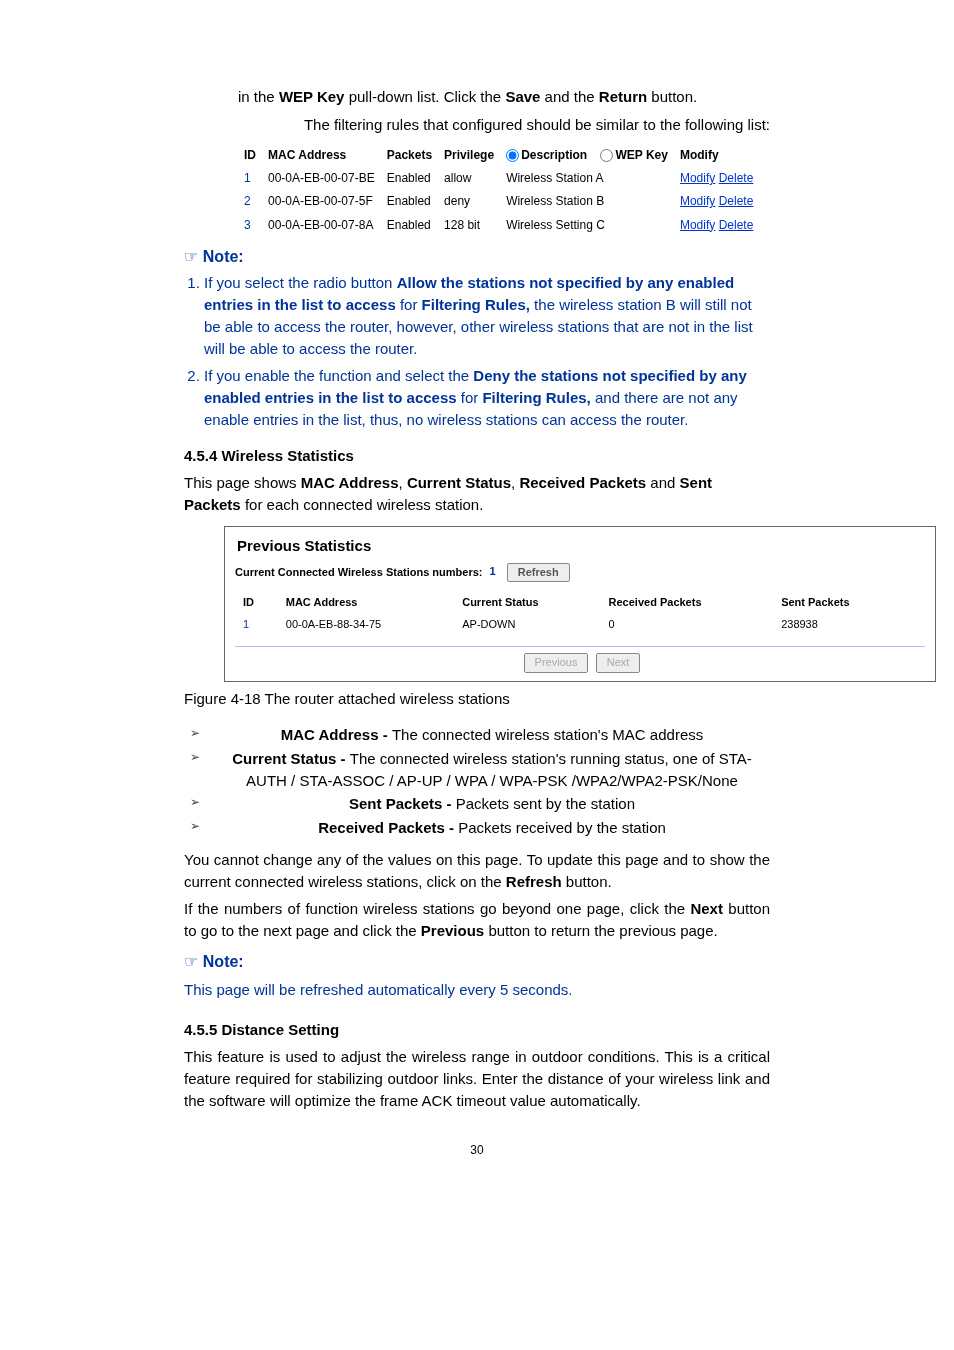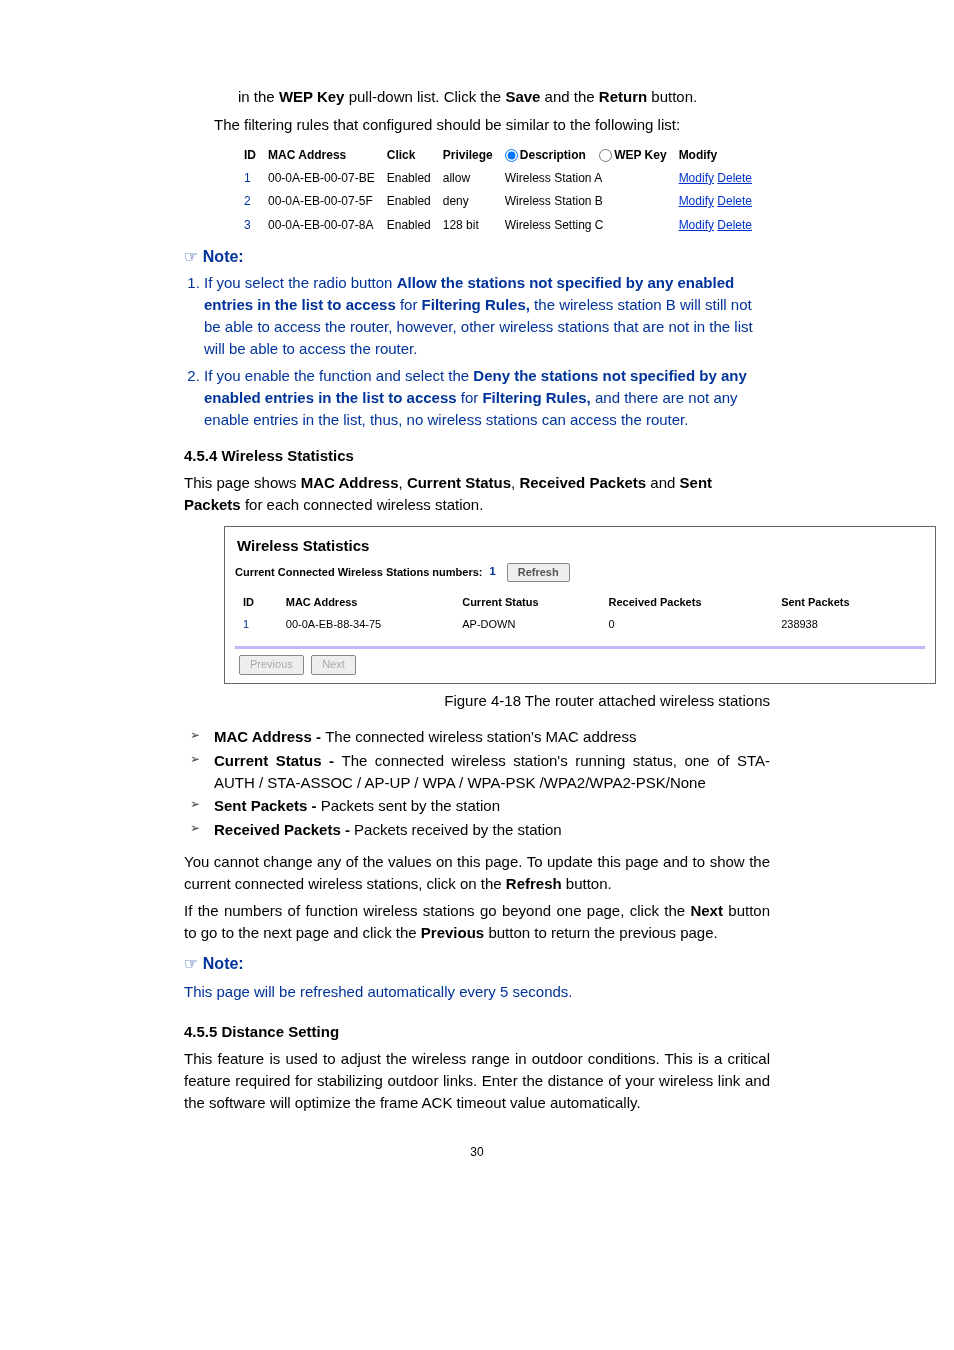--- a/index.html
+++ b/index.html
@@ -12,21 +12,21 @@
   }
   .page {
     width: 798px;
     margin: 0 auto;
     padding: 80px 106px 40px 106px;
     box-sizing: border-box;
     line-height: 1.45;
   }
   .para { margin: 6px 0; }
   .indent-step { margin-left: 54px; }
-  .indent-body { margin-left: 30px; }
+  .indent-body { margin-left: 30px; text-align: right; }
   .blue { color: #003399; }
   .bold { font-weight: bold; }
   .note-icon { font-size: 16px; color:#003399; margin: 8px 0 4px 0; }
   
   .filter-table {
     margin: 8px 0 8px 60px;
     font-size: 12px;
     border-collapse: collapse;
   }
   .filter-table th, .filter-table td {
@@ -56,25 +56,25 @@
     background:#eee;
     font-size:11px;
     padding:1px 10px;
     color:#555;
     vertical-align: middle;
     margin-left:4px;
   }
   .stats-table { width: 96%; border-collapse: collapse; margin-top:2px;}
   .stats-table th, .stats-table td { text-align:left; padding:3px 8px; font-size:11px; }
   .stats-table th { font-weight:bold; }
-  .btnrow { text-align:left; border-top:3px solid #c4b5fd; margin-top:10px; padding-top:6px; margin-right:10px;}
-  .fig-cap { text-align:right; margin: 6px 0 14px 0; }
+  .btnrow { text-align:center; border-top:1px solid #c4b5fd; margin-top:10px; padding-top:6px; margin-right:10px;}
+  .fig-cap { text-align:left; margin: 6px 0 14px 0; }
   
   .blist { list-style:none; padding:0; margin:4px 0 10px 0; }
-  .blist li { position:relative; padding-left:30px; margin:2px 0; }
+  .blist li { position:relative; padding-left:30px; margin:2px 0;text-align:center; }
   .blist li::before { content:"\27A2"; position:absolute; left:6px; top:1px; font-size:12px; color:#444; }
   .justify { text-align: justify; }
   .pageno { text-align:center; margin-top:30px; font-size:12px; }
   ol.notes { padding-left:20px; margin:4px 0; }
   ol.notes li { margin-bottom:6px; }
 </style>
 </head>
 <body>
 
 <div class="page">
@@ -83,21 +83,21 @@
     <span>in the </span><span class="bold">WEP Key</span><span> pull-down list. Click the </span><span class="bold">Save</span><span> and the </span><span class="bold">Return</span><span> button.</span>
   </div>
 
   <div class="para indent-body">The filtering rules that configured should be similar to the following list:</div>
 
   <table class="filter-table">
     <tbody>
         <tr>
       <th>ID</th>
       <th>MAC Address</th>
-      <th>Click</th>
+      <th>Packets</th>
       <th>Privilege</th>
       <th>
         <label><input type="radio" class="radio" checked="" style=""><span>Description</span></label>
         &nbsp;&nbsp;
         <label><input type="radio" class="radio" style=""><span>WEP Key</span></label>
       </th>
       <th>Modify</th>
     </tr>
     <tr>
       <td class="blue">1</td>
@@ -137,21 +137,21 @@
     </li>
   </ol>
 
   <div class="para bold" style="margin-top:14px;">4.5.4  Wireless Statistics</div>
 
   <div class="para">
     <span>This page shows </span><span class="bold">MAC Address</span><span>, </span><span class="bold">Current Status</span><span>, </span><span class="bold">Received Packets</span><span> and </span><span class="bold">Sent Packets</span><span> for each connected wireless station.</span>
   </div>
 
   <div class="stats-panel">
-    <div class="stats-title">Wireless Statistics</div>
+    <div class="stats-title">Previous Statistics</div>
     <div class="stats-sub">
       <span>Current Connected Wireless Stations numbers:</span>
       <span class="cnt">1</span>
       <span class="btn">Refresh</span>
     </div>
     <table class="stats-table">
       <tbody>
           <tr>
         <th>ID</th>
         <th>MAC Address</th>

